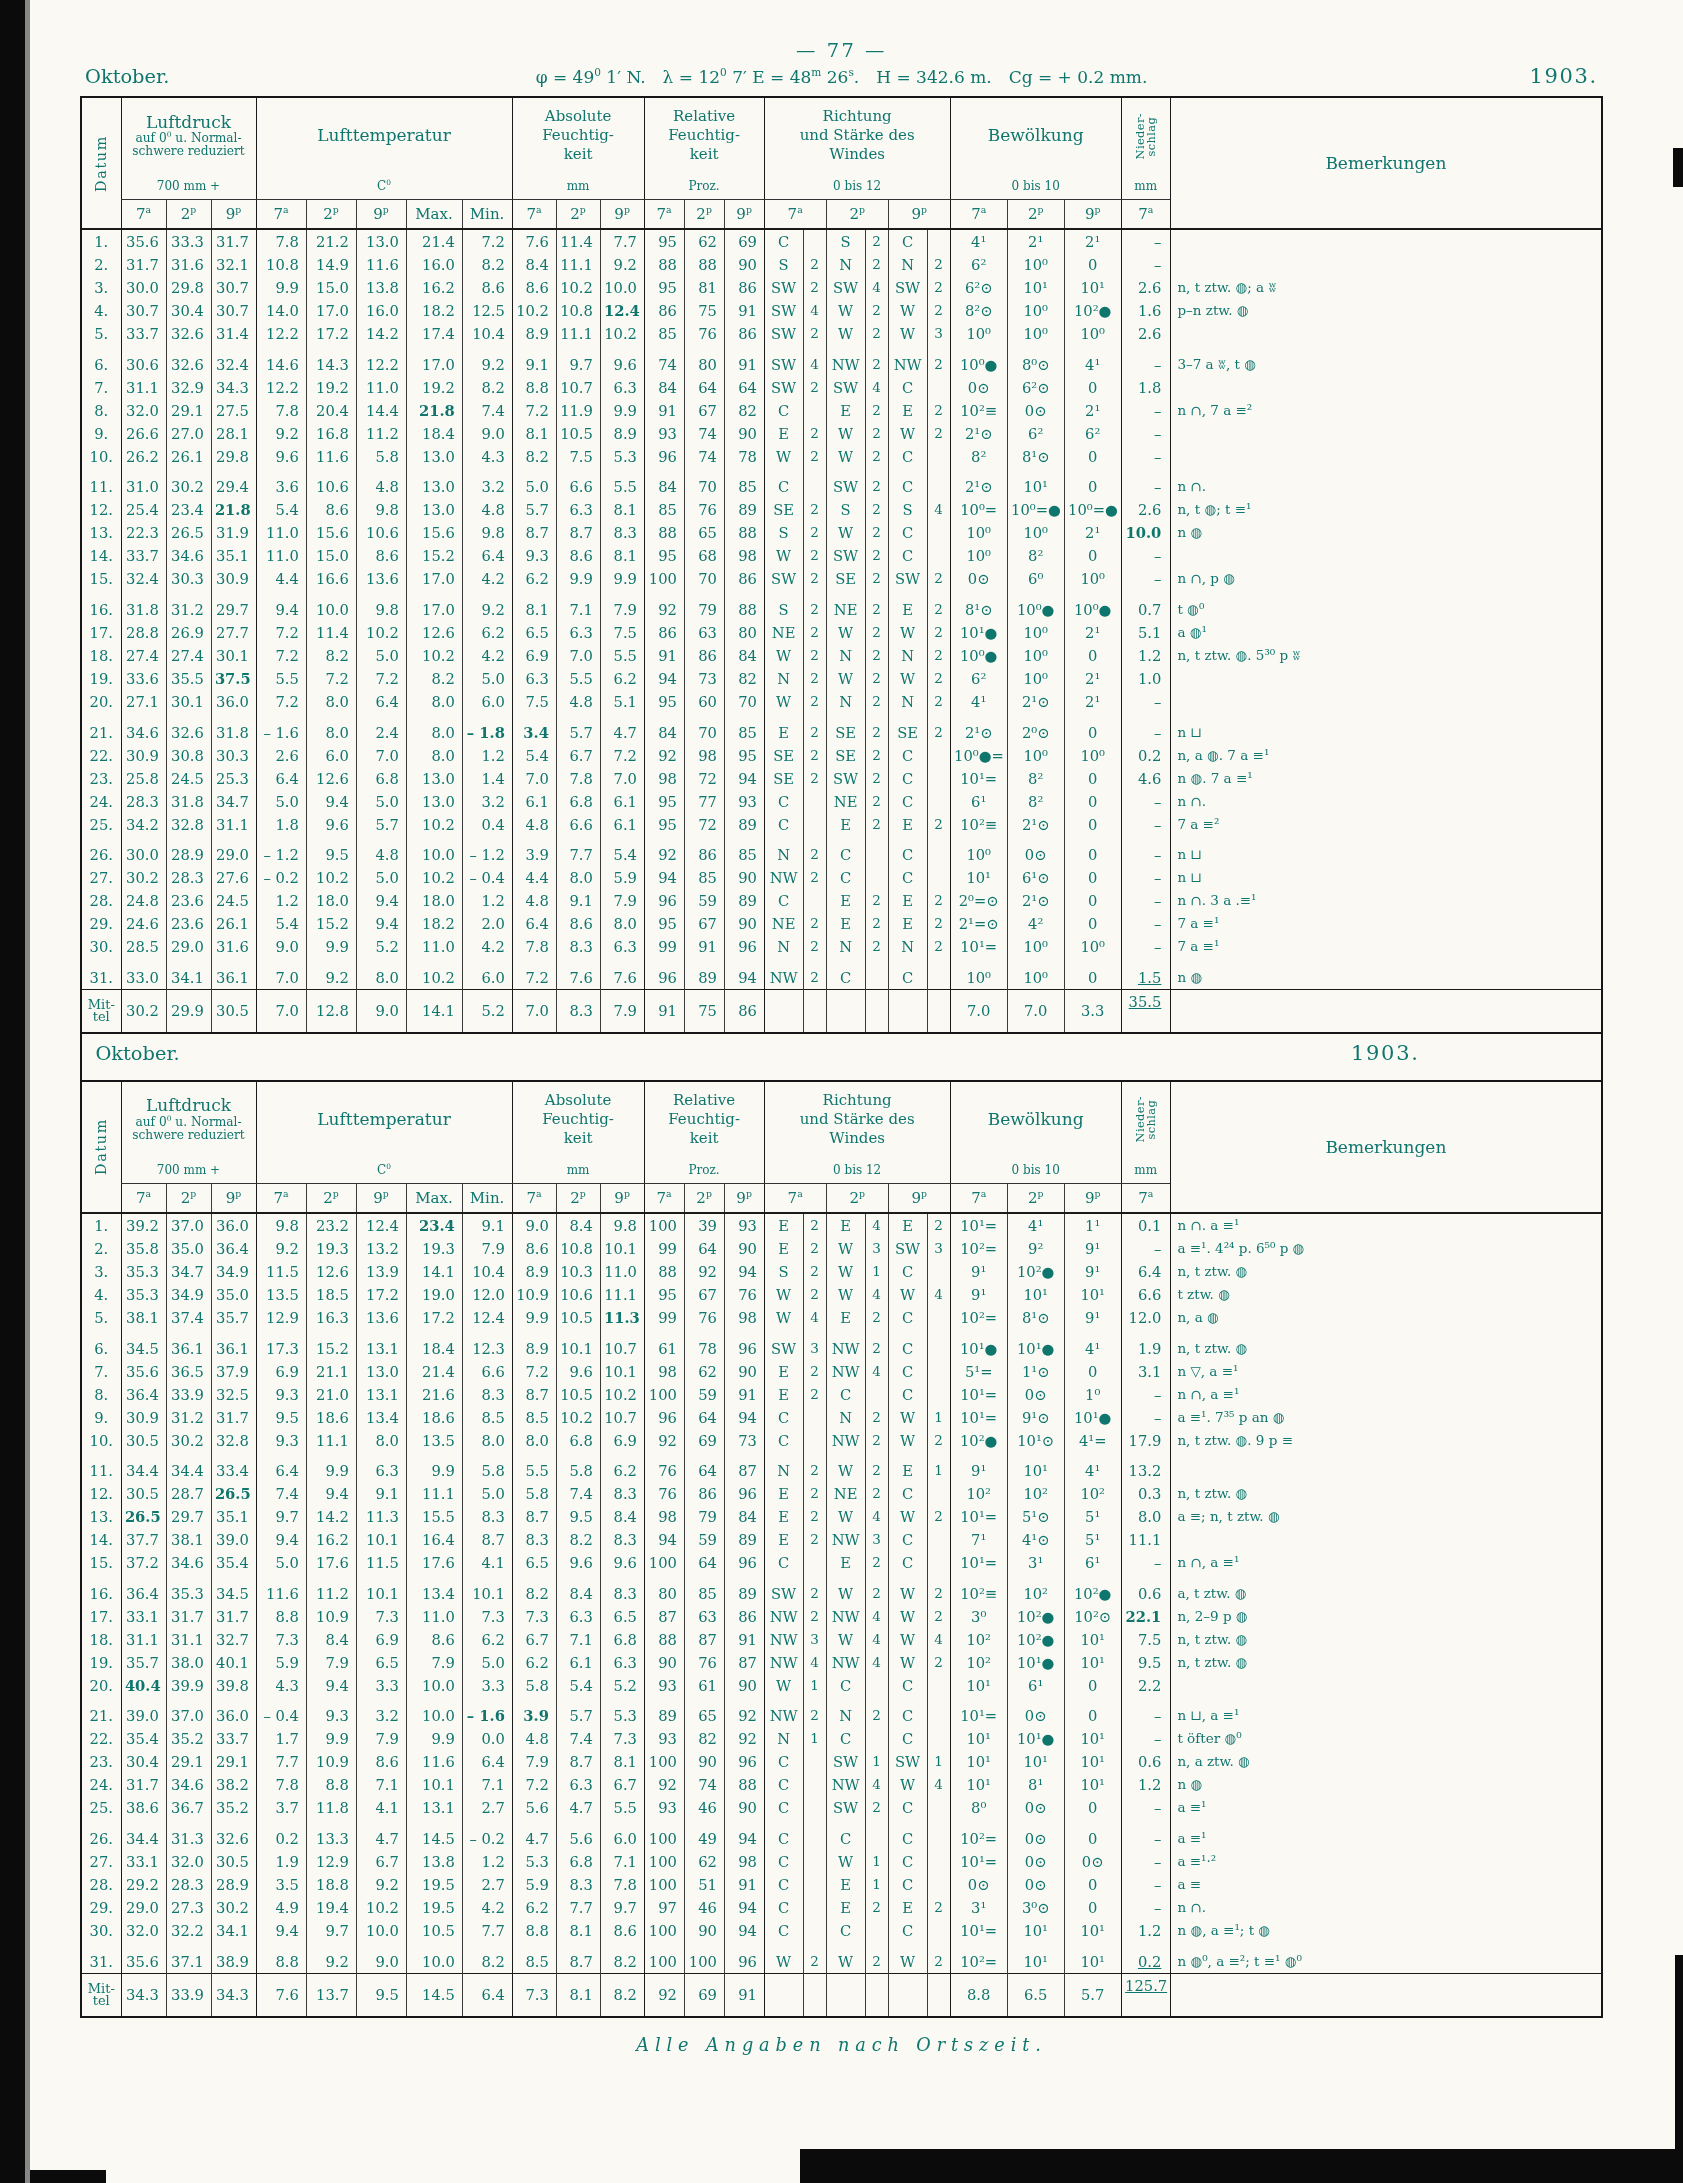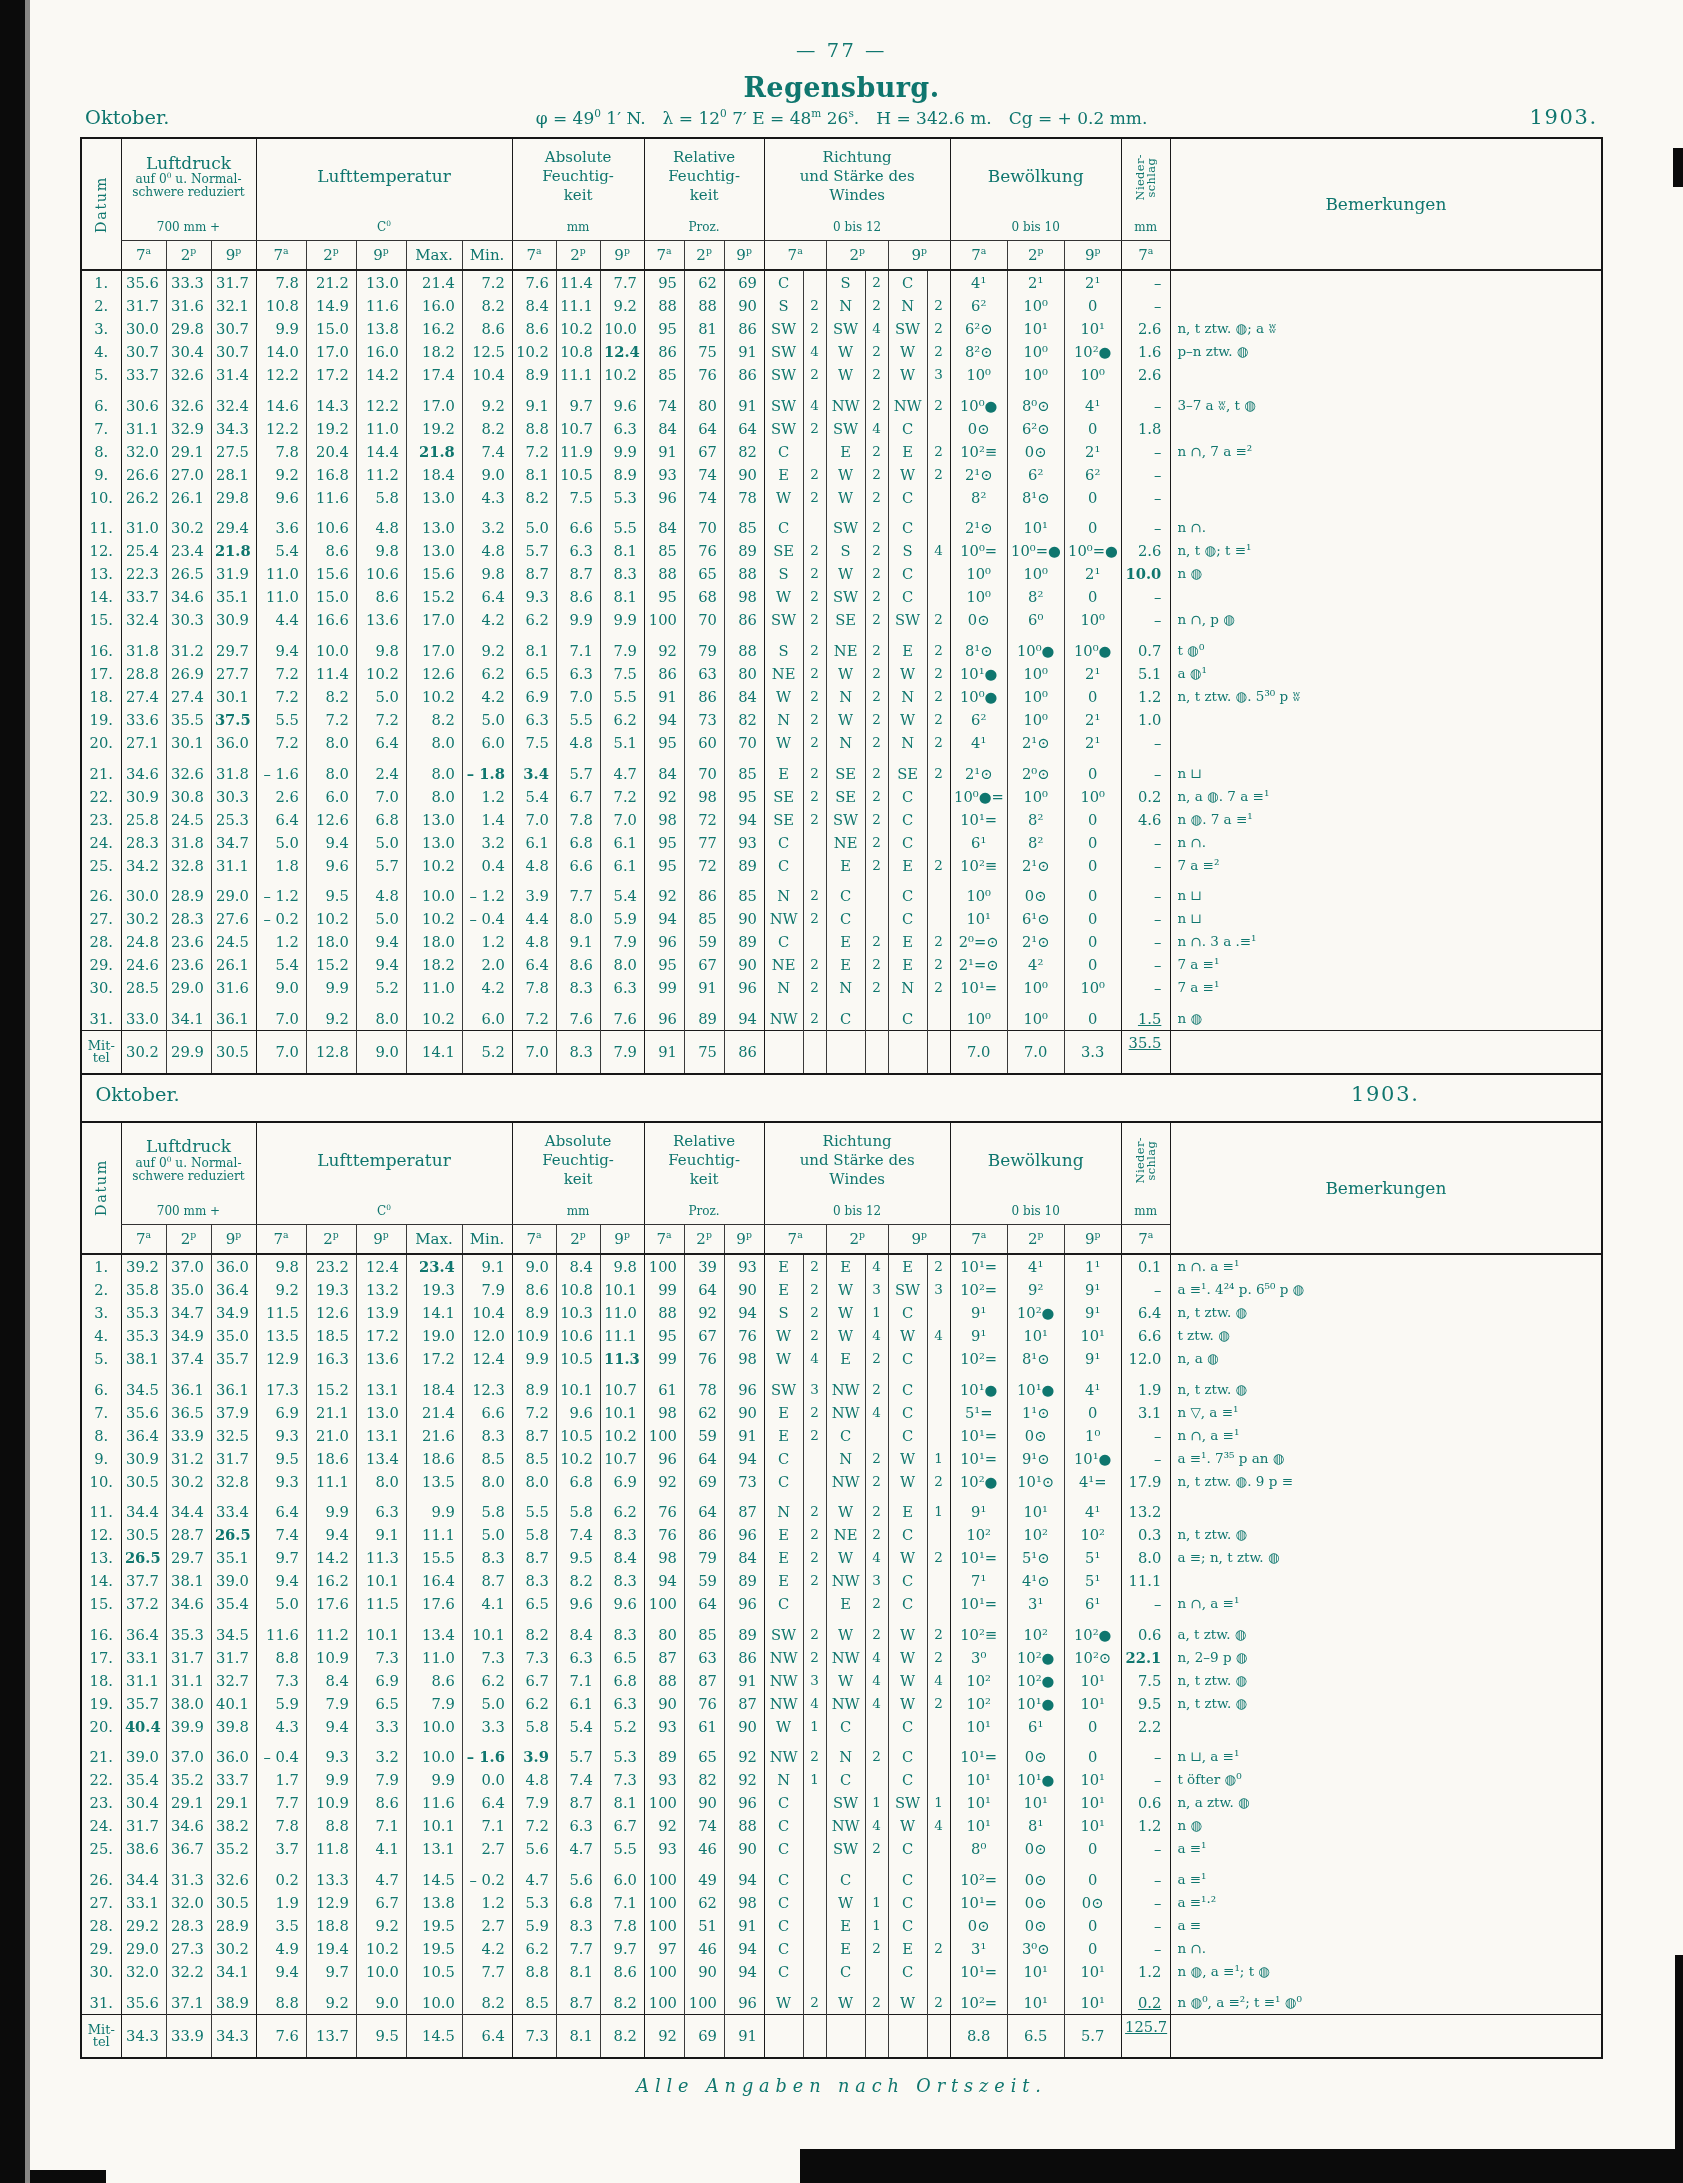--- a/index.html
+++ b/index.html
@@ -72,21 +72,20 @@
   <div class="edge edge-left2"></div>
   <div class="edge edge-bottom"></div>
   <div class="edge edge-bottom-left"></div>
   <div class="edge edge-right-nub"></div>
   <div class="edge edge-right-low"></div>
 
   <div class="content">
     <div class="page-number">—  77  —</div>
 
     <div class="station-head">
-      <div class="city-title">Regensburg.</div>
       <div class="meta-line">
         <span class="meta-month">Oktober.</span>
         <span class="meta-coords">φ = 49<sup>0</sup> 1′ N. λ = 12<sup>0</sup> 7′  E = 48<sup>m</sup> 26<sup>s</sup>. H = 342.6 m. Cg = + 0.2 mm.</span>
         <span class="meta-year">1903.</span>
       </div>
     </div>
 
     <div class="frame">
       <div>
   <table class="obs">

